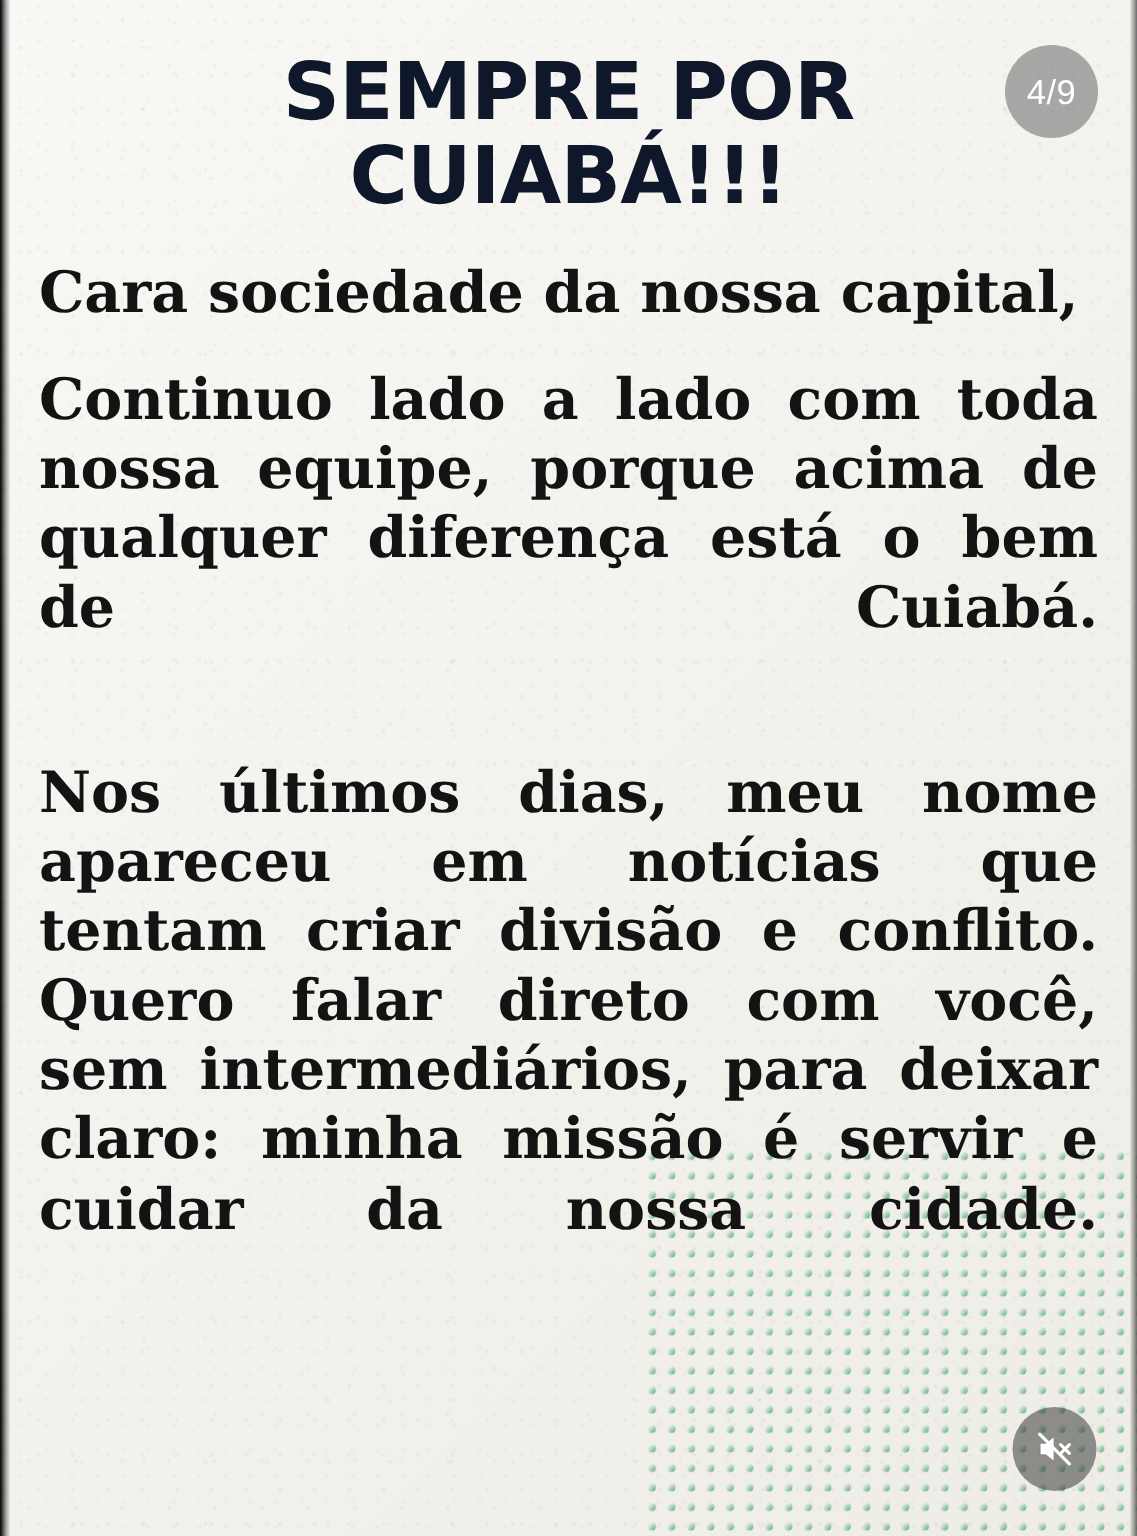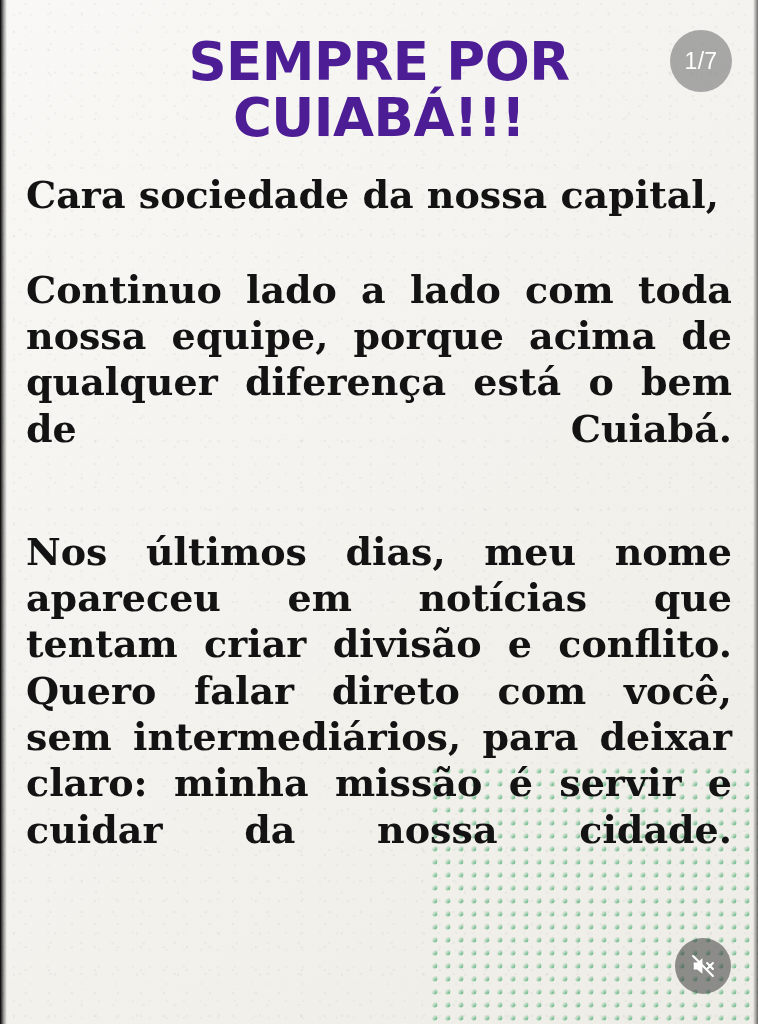--- a/index.html
+++ b/index.html
@@ -67,35 +67,35 @@
     padding: 34px 26px 0 26px;
     box-sizing: border-box;
   }
   .headline {
     font-family: "DejaVu Sans", sans-serif;
     font-weight: bold;
     font-size: 53px;
     line-height: 1.06;
     letter-spacing: -0.5px;
     text-align: center;
-    color: #4c1d95;
+    color: #0f172a;
     margin: 0 60px 26px 60px;
     text-transform: uppercase;
   }
   .body-text {
     font-family: "DejaVu Serif", serif;
     color: #131313;
     font-size: 38px;
     line-height: 1.22;
     font-weight: bold;
     margin: 0 0 30px 0;
   }
   .p-greeting {
     text-align: left;
-    margin-bottom: 48px;
+    margin-bottom: 24px;
   }
   .p-justified {
     text-align: justify;
     text-justify: inter-word;
   }
   .p-justified::after {
     content: "";
     display: inline-block;
     width: 100%;
   }
@@ -150,21 +150,21 @@
     <rect x="0" y="0" width="330" height="260" fill="url(#dots)"></rect>
   </svg>
 
   <div class="content">
     <h1 class="headline">SEMPRE POR CUIABÁ!!!</h1>
     <p class="body-text p-greeting">Cara sociedade da nossa capital,</p>
     <p class="body-text p-justified">Continuo lado a lado com toda nossa equipe, porque acima de qualquer diferença está o bem de Cuiabá.</p>
     <p class="body-text p-justified">Nos últimos dias, meu nome apareceu em notícias que tentam criar divisão e conflito. Quero falar direto com você, sem intermediários, para deixar claro: minha missão é servir e cuidar da nossa cidade.</p>
   </div>
 
-  <div class="page-badge">1/7</div>
+  <div class="page-badge">4/9</div>
 
   <div class="mute-button">
     <svg width="28" height="28" viewBox="0 0 24 24" fill="none">
       <path d="M4 9h3l4.5-3.6v13.2L7 15H4z" fill="#ffffff"></path>
       <path d="M15.5 9.5l5 5M20.5 9.5l-5 5" stroke="#ffffff" stroke-width="1.8" stroke-linecap="round"></path>
       <path d="M3.5 3.5l17 17" stroke="#ffffff" stroke-width="1.8" stroke-linecap="round"></path>
     </svg>
   </div>
 
   <div class="edge-left"></div>

